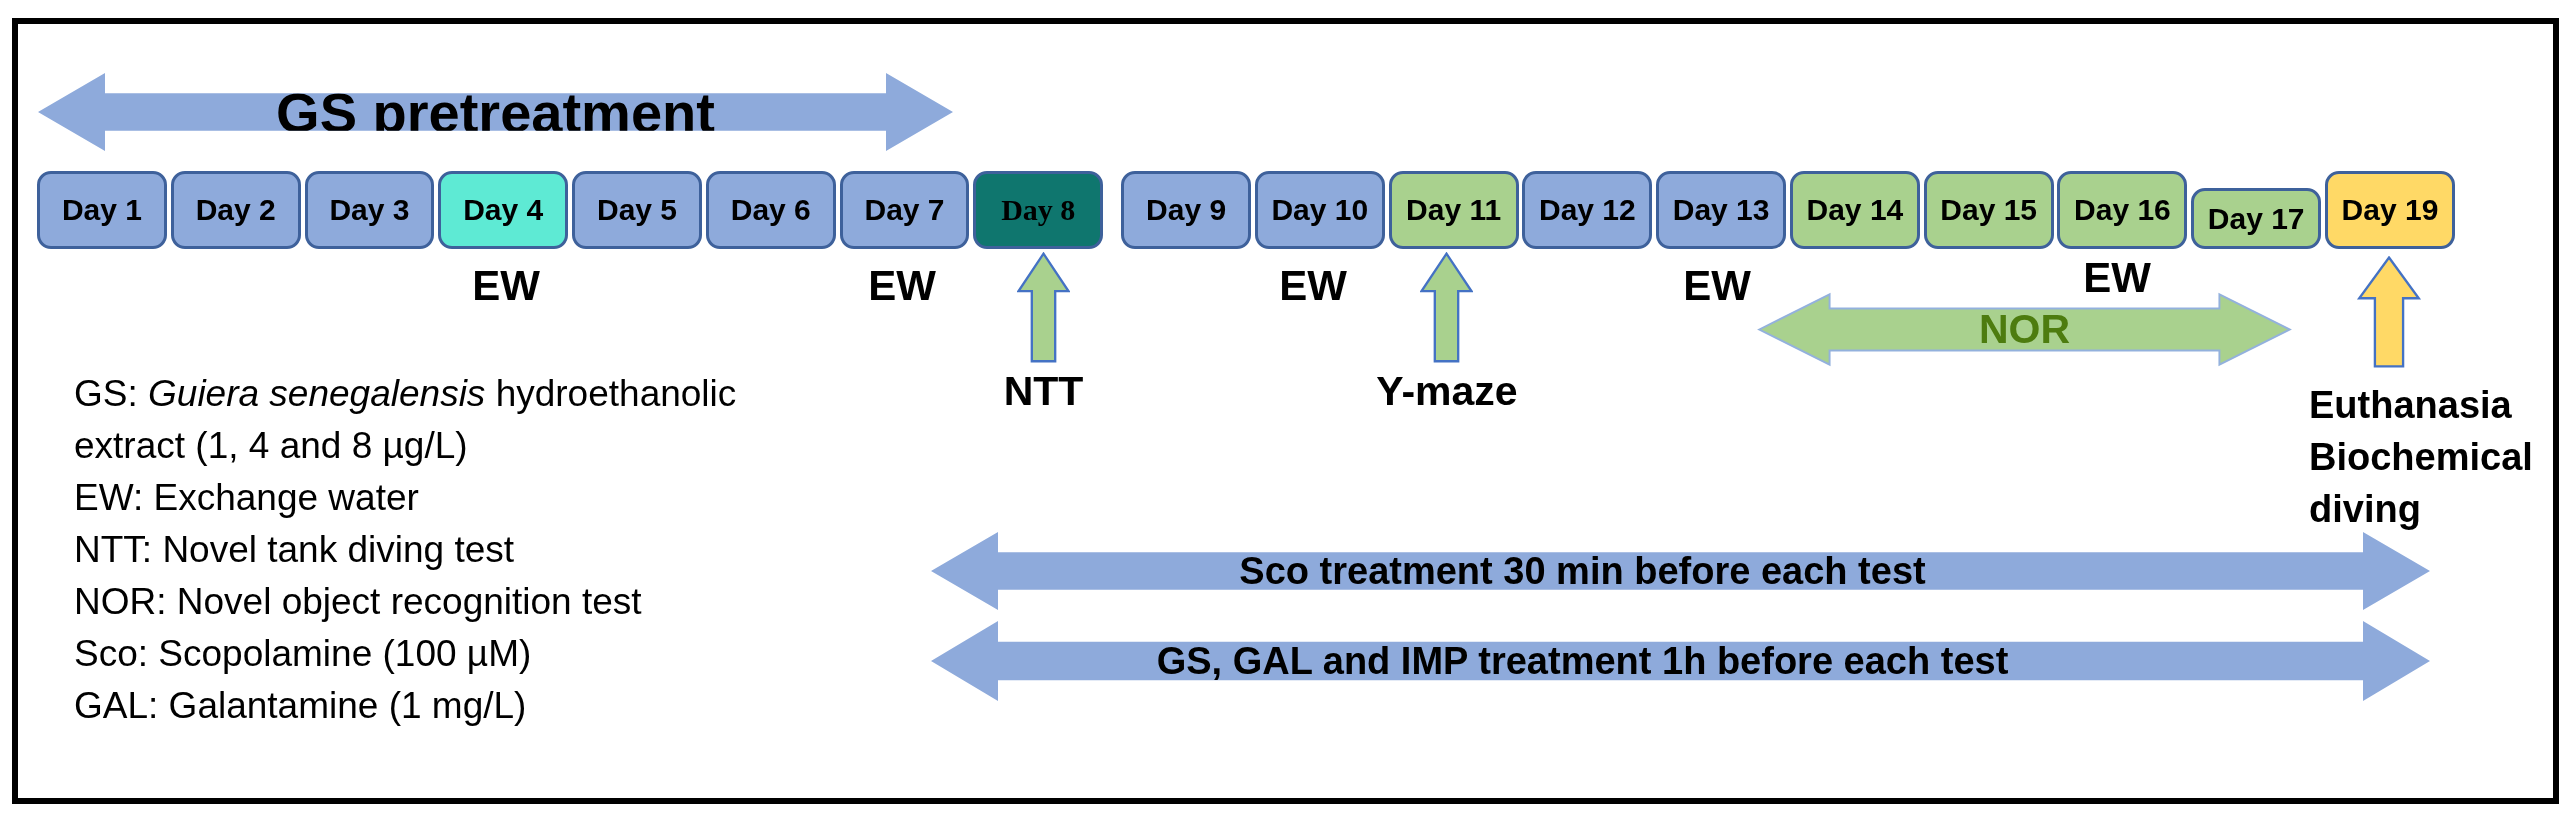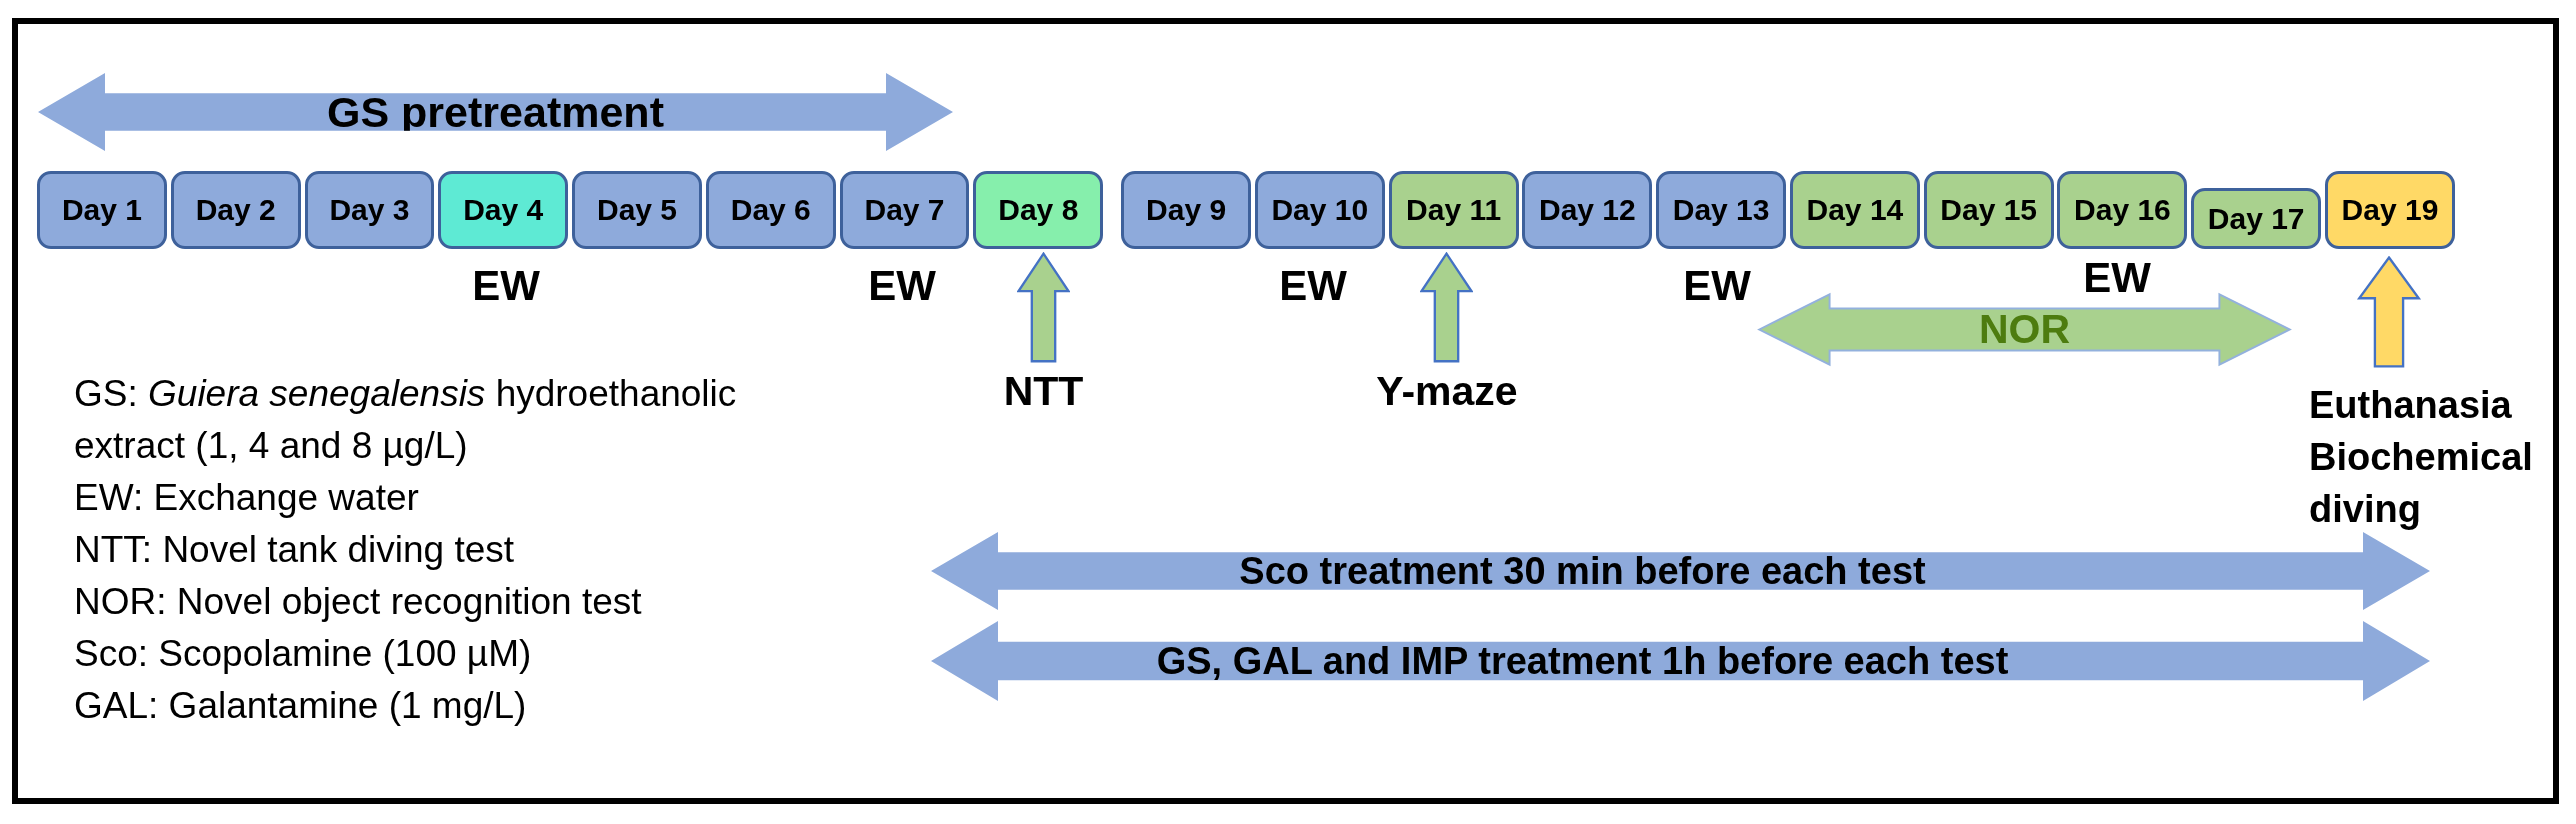--- a/index.html
+++ b/index.html
@@ -24,21 +24,21 @@
     position: absolute;
     background: var(--blue);
     clip-path: polygon(0 50%, 67px 0, 67px 26%, calc(100% - 67px) 26%,
                        calc(100% - 67px) 0, 100% 50%, calc(100% - 67px) 100%,
                        calc(100% - 67px) 74%, 67px 74%, 67px 100%);
     display: flex; align-items: center; justify-content: center;
   }
   .h-arrow .arrow-label {
     font-weight: bold; font-size: 38px; color: #000; white-space: nowrap;
   }
-  .h-arrow.gs-top .arrow-label { font-size: 43px; }
+  .h-arrow.gs-top .arrow-label { font-size: 56px; }
   .h-arrow.shift-left .arrow-label { padding-right: 196px; }
   
   .day-row {
     position: absolute;
     left: 37px; top: 171px; width: 2418px; height: 78px;
     display: flex; gap: 3.9px;
   }
   .day-box {
     flex: 1 1 0;
     border: 3.1px solid var(--box-border);
@@ -84,21 +84,21 @@
   </div>
 
   <div class="day-row">
       <div class="day-box" style="background: rgb(142, 170, 219);">Day 1</div>
       <div class="day-box" style="background: rgb(142, 170, 219);">Day 2</div>
       <div class="day-box" style="background: rgb(142, 170, 219);">Day 3</div>
       <div class="day-box" style="background: #5eead4;">Day 4</div>
       <div class="day-box" style="background: rgb(142, 170, 219);">Day 5</div>
       <div class="day-box" style="background: rgb(142, 170, 219);">Day 6</div>
       <div class="day-box" style="background: rgb(142, 170, 219);">Day 7</div>
-      <div class="day-box" style="background: #86efac;">Day 8</div>
+      <div class="day-box" style="background: #0f766e; font-family: Liberation Serif, serif;">Day 8</div>
       <div class="day-box" style="background: rgb(142, 170, 219); margin-left: 14px;">Day 9</div>
       <div class="day-box" style="background: rgb(142, 170, 219);">Day 10</div>
       <div class="day-box" style="background: rgb(169, 209, 142);">Day 11</div>
       <div class="day-box" style="background: rgb(142, 170, 219);">Day 12</div>
       <div class="day-box" style="background: rgb(142, 170, 219);">Day 13</div>
       <div class="day-box" style="background: rgb(169, 209, 142);">Day 14</div>
       <div class="day-box" style="background: rgb(169, 209, 142);">Day 15</div>
       <div class="day-box" style="background: rgb(169, 209, 142);">Day 16</div>
       <div class="day-box" style="background: rgb(169, 209, 142); margin-top: 17px;">Day 17</div>
       <div class="day-box" style="background: rgb(255, 217, 102);">Day 19</div>

